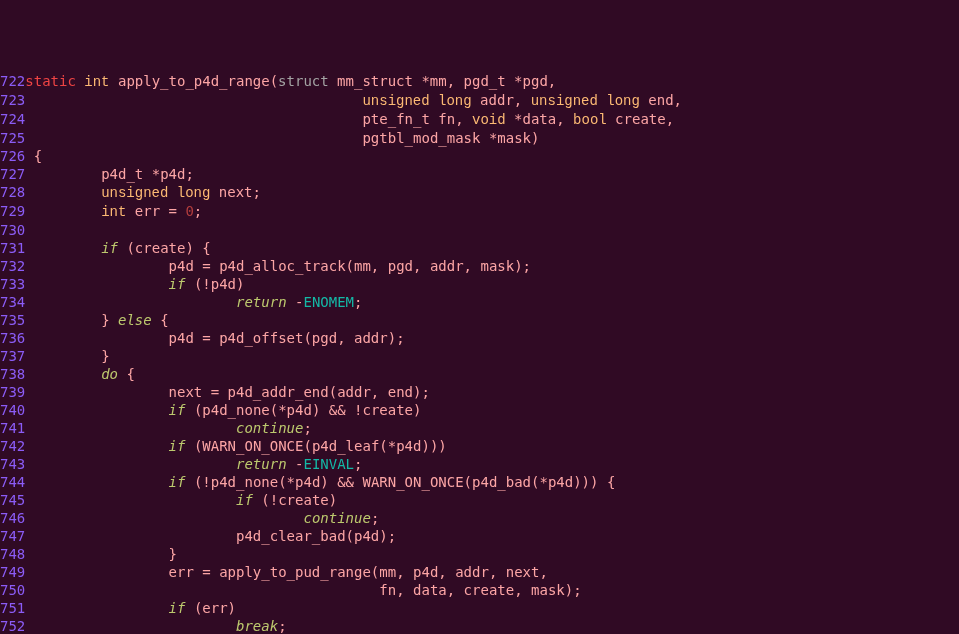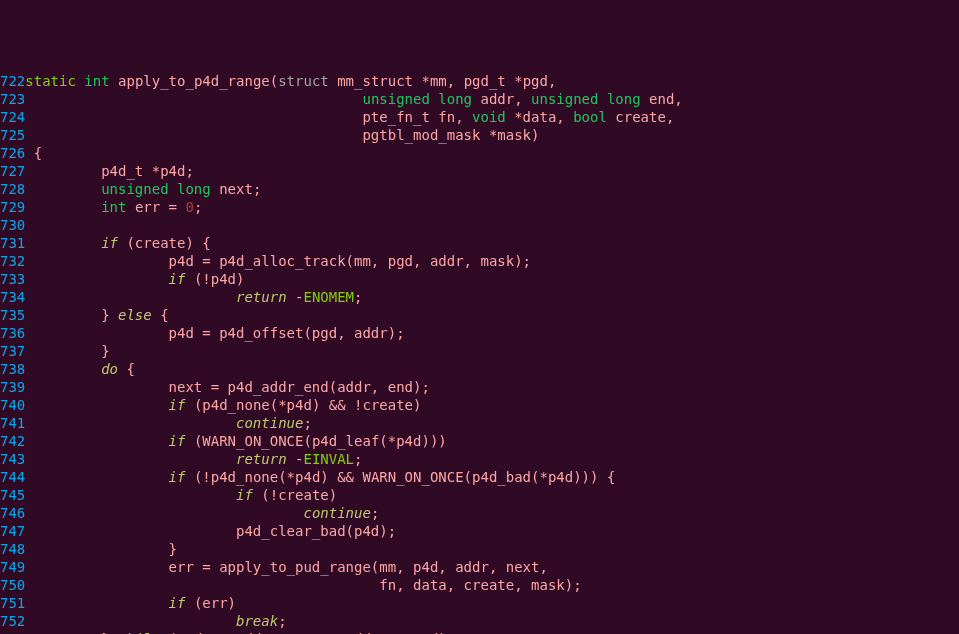--- a/index.html
+++ b/index.html
@@ -7,26 +7,26 @@
     background: #300a24;
     color: #d0c8c6;
     font-family: "DejaVu Sans Mono", "Liberation Mono", Consolas, monospace;
     font-size: 14px;
     line-height: 18px;
     white-space: pre;
     width: 959px;
     height: 634px;
     overflow: hidden;
   }
-  .gutter { color: #0ea5e9; }
-  .kw-static { color: #84cc16; }
-  .kw-type { color: #22c55e; }
+  .gutter { color: #8b5cf6; }
+  .kw-static { color: #ef4444; }
+  .kw-type { color: #fdba74; font-family: Liberation Mono, monospace; }
   .kw-struct { color: #a3a3a3; }
   .kw-ctrl { color: #bdc96e; font-style: italic; }
-  .const-err { color: #84cc16; margin-top: 28px; }
+  .const-err { color: #14b8a6; margin-top: 28px; }
   .num { color: #b33d3d; }
   .txt { color: #fca5a5; }
 </style>
 </head>
 <body>
 
 
 
 <div id="root"><div><span class="gutter">722</span><span class="kw-static">static</span><span class="txt"> </span><span class="kw-type">int</span><span class="txt"> apply_to_p4d_range(</span><span class="kw-struct">struct</span><span class="txt"> mm_struct *mm, pgd_t *pgd,</span></div><div><span class="gutter">723</span><span class="txt">                                        </span><span class="kw-type">unsigned long</span><span class="txt"> addr, </span><span class="kw-type">unsigned long</span><span class="txt"> end,</span></div><div><span class="gutter">724</span><span class="txt">                                        pte_fn_t fn, </span><span class="kw-type">void</span><span class="txt"> *data, </span><span class="kw-type">bool</span><span class="txt"> create,</span></div><div><span class="gutter">725</span><span class="txt">                                        pgtbl_mod_mask *mask)</span></div><div><span class="gutter">726</span><span class="txt"> {</span></div><div><span class="gutter">727</span><span class="txt">         p4d_t *p4d;</span></div><div><span class="gutter">728</span><span class="txt">         </span><span class="kw-type">unsigned long</span><span class="txt"> next;</span></div><div><span class="gutter">729</span><span class="txt">         </span><span class="kw-type">int</span><span class="txt"> err = </span><span class="num">0</span><span class="txt">;</span></div><div><span class="gutter">730</span><span class="txt"> </span></div><div><span class="gutter">731</span><span class="txt">         </span><span class="kw-ctrl">if</span><span class="txt"> (create) {</span></div><div><span class="gutter">732</span><span class="txt">                 p4d = p4d_alloc_track(mm, pgd, addr, mask);</span></div><div><span class="gutter">733</span><span class="txt">                 </span><span class="kw-ctrl">if</span><span class="txt"> (!p4d)</span></div><div><span class="gutter">734</span><span class="txt">                         </span><span class="kw-ctrl">return</span><span class="txt"> -</span><span class="const-err">ENOMEM</span><span class="txt">;</span></div><div><span class="gutter">735</span><span class="txt">         } </span><span class="kw-ctrl">else</span><span class="txt"> {</span></div><div><span class="gutter">736</span><span class="txt">                 p4d = p4d_offset(pgd, addr);</span></div><div><span class="gutter">737</span><span class="txt">         }</span></div><div><span class="gutter">738</span><span class="txt">         </span><span class="kw-ctrl">do</span><span class="txt"> {</span></div><div><span class="gutter">739</span><span class="txt">                 next = p4d_addr_end(addr, end);</span></div><div><span class="gutter">740</span><span class="txt">                 </span><span class="kw-ctrl">if</span><span class="txt"> (p4d_none(*p4d) &amp;&amp; !create)</span></div><div><span class="gutter">741</span><span class="txt">                         </span><span class="kw-ctrl">continue</span><span class="txt">;</span></div><div><span class="gutter">742</span><span class="txt">                 </span><span class="kw-ctrl">if</span><span class="txt"> (WARN_ON_ONCE(p4d_leaf(*p4d)))</span></div><div><span class="gutter">743</span><span class="txt">                         </span><span class="kw-ctrl">return</span><span class="txt"> -</span><span class="const-err">EINVAL</span><span class="txt">;</span></div><div><span class="gutter">744</span><span class="txt">                 </span><span class="kw-ctrl">if</span><span class="txt"> (!p4d_none(*p4d) &amp;&amp; WARN_ON_ONCE(p4d_bad(*p4d))) {</span></div><div><span class="gutter">745</span><span class="txt">                         </span><span class="kw-ctrl">if</span><span class="txt"> (!create)</span></div><div><span class="gutter">746</span><span class="txt">                                 </span><span class="kw-ctrl">continue</span><span class="txt">;</span></div><div><span class="gutter">747</span><span class="txt">                         p4d_clear_bad(p4d);</span></div><div><span class="gutter">748</span><span class="txt">                 }</span></div><div><span class="gutter">749</span><span class="txt">                 err = apply_to_pud_range(mm, p4d, addr, next,</span></div><div><span class="gutter">750</span><span class="txt">                                          fn, data, create, mask);</span></div><div><span class="gutter">751</span><span class="txt">                 </span><span class="kw-ctrl">if</span><span class="txt"> (err)</span></div><div><span class="gutter">752</span><span class="txt">                         </span><span class="kw-ctrl">break</span><span class="txt">;</span></div><div><span class="gutter">753</span><span class="txt">         } </span><span class="kw-ctrl">while</span><span class="txt"> (p4d++, addr = next, addr != end);</span></div></div>
 

